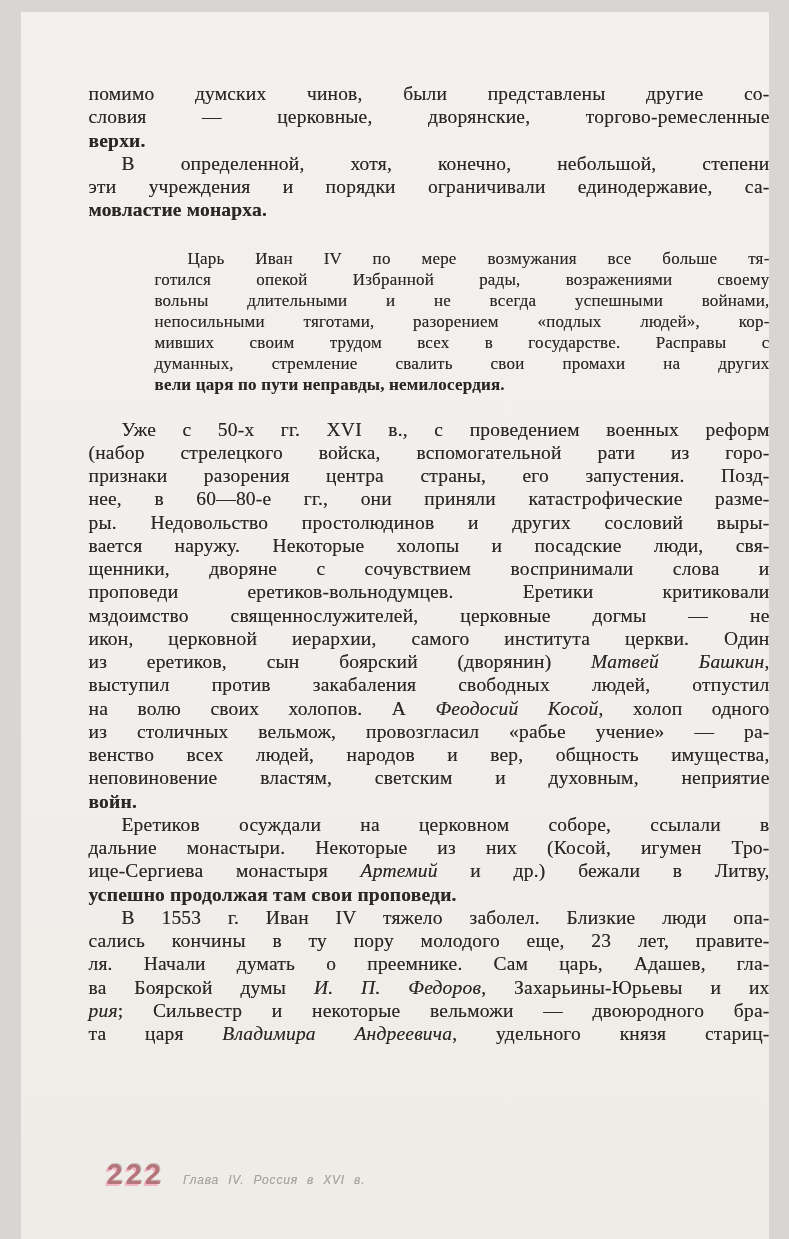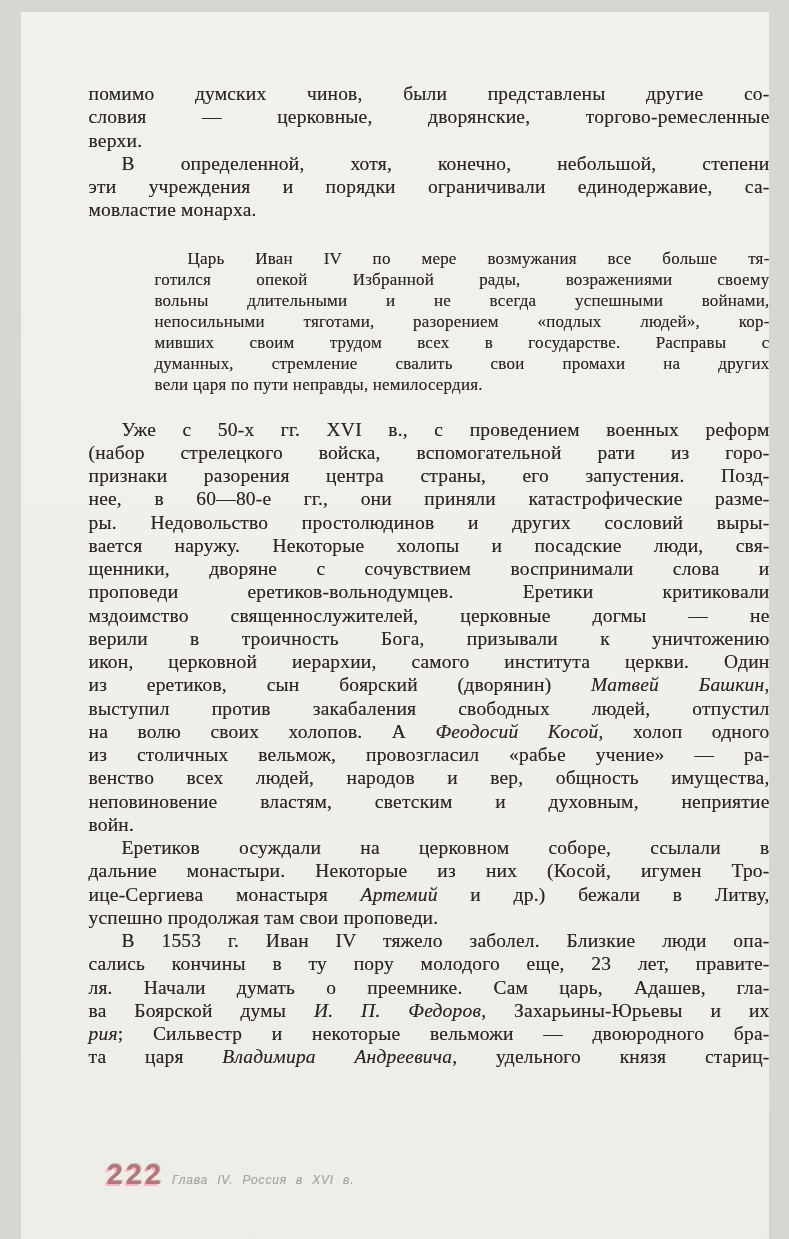--- a/index.html
+++ b/index.html
@@ -31,30 +31,30 @@
     margin-left:66px;
     margin-top:26px;
     margin-bottom:23px;
     text-shadow:0 0 0.5px rgba(43,39,36,0.5);
   }
   .line {
     text-align:justify;
     text-align-last:justify;
     white-space:normal;
   }
-  .line.short { text-align-last:left; }
+  .line.short { text-align-last:left;font-weight:bold; }
   .line.first { text-indent:33px; }
   .line i { }
 
   .page-footer {
     position:absolute;
     left:86px; top:1146px;
     display:flex;
     align-items:baseline;
-    gap:8px;
+    gap:19px;
     font-family:"Liberation Sans", sans-serif;
   }
   .page-number {
     font-size:29px;
     font-weight:bold;
     letter-spacing:3px;
     color:#b4767a;
     text-shadow:-2px 2px 0 rgba(242,176,192,0.9), 1px -1px 0 rgba(150,130,125,0.45);
   }
   .running-title {
@@ -95,21 +95,20 @@
       <div class="para body">
         <div class="line first"><span>Уже с 50-х гг. XVI в., с проведением военных реформ</span></div>
         <div class="line"><span>(набор стрелецкого войска, вспомогательной рати из горо-</span></div>
         <div class="line"><span>признаки разорения центра страны, его запустения. Позд-</span></div>
         <div class="line"><span>нее, в 60—80-е гг., они приняли катастрофические разме-</span></div>
         <div class="line"><span>ры. Недовольство простолюдинов и других сословий выры-</span></div>
         <div class="line"><span>вается наружу. Некоторые холопы и посадские люди, свя-</span></div>
         <div class="line"><span>щенники, дворяне с сочувствием воспринимали слова и</span></div>
         <div class="line"><span>проповеди еретиков-вольнодумцев. Еретики критиковали</span></div>
         <div class="line"><span>мздоимство священнослужителей, церковные догмы — не</span></div>
-        <div class="line"><span>верили в троичность Бога, призывали к уничтожению</span></div>
         <div class="line"><span>икон, церковной иерархии, самого института церкви. Один</span></div>
         <div class="line"><span>из еретиков, сын боярский (дворянин) </span><i>Матвей Башкин</i><span>,</span></div>
         <div class="line"><span>выступил против закабаления свободных людей, отпустил</span></div>
         <div class="line"><span>на волю своих холопов. А </span><i>Феодосий Косой</i><span>, холоп одного</span></div>
         <div class="line"><span>из столичных вельмож, провозгласил «рабье учение» — ра-</span></div>
         <div class="line"><span>венство всех людей, народов и вер, общность имущества,</span></div>
         <div class="line"><span>неповиновение властям, светским и духовным, неприятие</span></div>
         <div class="line short"><span>войн.</span></div>
       </div>
       <div class="para body">

